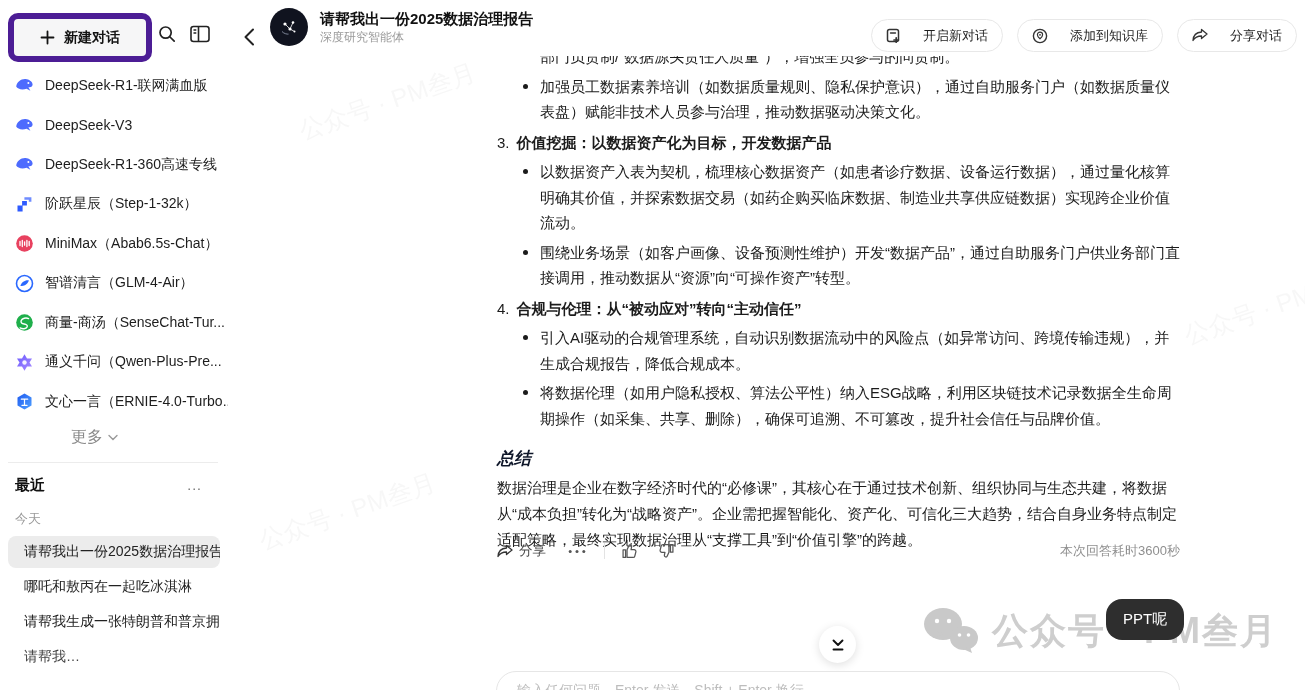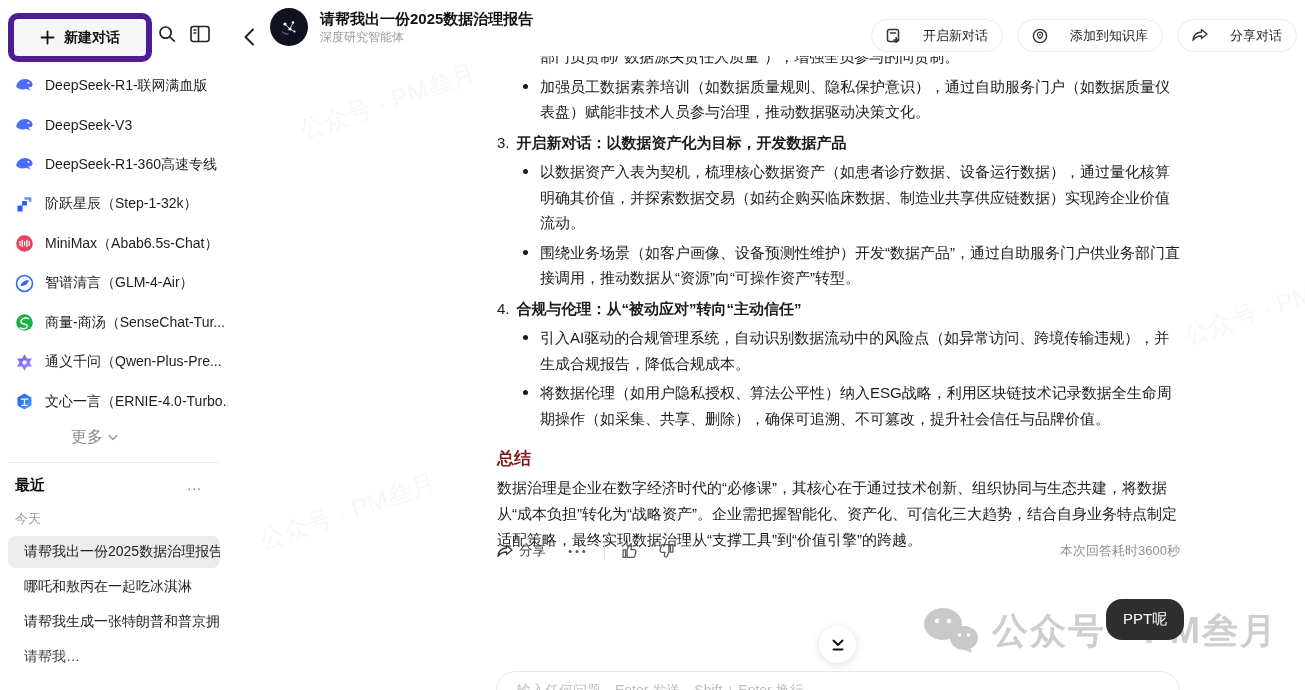--- a/index.html
+++ b/index.html
@@ -36,21 +36,21 @@
     white-space:nowrap;overflow:hidden;cursor:pointer;}
   .recent-item.selected{background:#ececec;}
   
   .chat-body{position:absolute;left:490px;top:44px;width:692px;z-index:1;font-size:15px;line-height:25.5px;color:#1b1b1b;}
   .cont-line{padding-left:50px;}
   .bullet-blk{position:relative;padding-left:50px;margin-top:4px;}
   .bullet-blk .dot{position:absolute;left:33px;top:10px;width:5px;height:5px;border-radius:50%;background:#1b1b1b;}
   .blk-num{padding-left:7px;margin-top:5px;}
   .blk-num .num{margin-right:7px;}
   .blk-num .ttl{font-weight:700;}
-  .summary-title{padding-left:7px;margin-top:14px;font-size:17px;font-weight:700;line-height:27px;color:#7f1d1d;}
+  .summary-title{padding-left:7px;margin-top:14px;font-size:17px;font-weight:700;line-height:27px;color:#0f172a;font-style:italic;}
   .summary-text{padding-left:7px;margin-top:3px;line-height:26px;width:684px;}
   
   .answer-footer{position:absolute;left:490px;width:690px;top:537px;height:28px;display:flex;align-items:center;z-index:2;}
   .share-group{display:flex;align-items:center;color:#4a4a4a;font-size:13.5px;}
   .share-btn{display:flex;align-items:center;gap:6px;cursor:pointer;padding-left:7px;}
   .dots-btn{margin-left:22px;cursor:pointer;display:flex;align-items:center;}
   .vdiv{width:1px;height:16px;background:#e3e3e3;margin:0 16px 0 18px;}
   .thumb{cursor:pointer;margin-right:18px;display:flex;align-items:center;}
   .elapsed{margin-left:auto;color:#8f8f8f;font-size:13px;}
   
@@ -69,21 +69,21 @@
 <body>
 
 <div class="diag-wm" style="left:295px;top:85px;">公众号 · PM叁月</div>
 <div class="diag-wm" style="left:255px;top:495px;">公众号 · PM叁月</div>
 <div class="diag-wm" style="left:1180px;top:290px;">公众号 · PM叁月</div>
 
 <div class="chat-body">
   <div class="cont-line">部门负责制/“数据源头责任人质量”），增强全员参与的问责制。</div>
   <div>
       <div class="bullet-blk"><span class="dot"></span><span>加强员工数据素养培训（如数据质量规则、隐私保护意识），通过自助服务门户（如数据质量仪表盘）赋能非技术人员参与治理，推动数据驱动决策文化。</span></div>
-      <div class="blk-num"><span class="num">3.</span><span class="ttl">开启新对话：以数据资产化为目标，开发数据产品</span></div>
+      <div class="blk-num"><span class="num">3.</span><span class="ttl">价值挖掘：以数据资产化为目标，开发数据产品</span></div>
       <div class="bullet-blk"><span class="dot"></span><span>以数据资产入表为契机，梳理核心数据资产（如患者诊疗数据、设备运行数据），通过量化核算明确其价值，并探索数据交易（如药企购买临床数据、制造业共享供应链数据）实现跨企业价值流动。</span></div>
       <div class="bullet-blk"><span class="dot"></span><span>围绕业务场景（如客户画像、设备预测性维护）开发“数据产品”，通过自助服务门户供业务部门直接调用，推动数据从“资源”向“可操作资产”转型。</span></div>
       <div class="blk-num"><span class="num">4.</span><span class="ttl">合规与伦理：从“被动应对”转向“主动信任”</span></div>
       <div class="bullet-blk"><span class="dot"></span><span>引入AI驱动的合规管理系统，自动识别数据流动中的风险点（如异常访问、跨境传输违规），并生成合规报告，降低合规成本。</span></div>
       <div class="bullet-blk"><span class="dot"></span><span>将数据伦理（如用户隐私授权、算法公平性）纳入ESG战略，利用区块链技术记录数据全生命周期操作（如采集、共享、删除），确保可追溯、不可篡改，提升社会信任与品牌价值。</span></div>
     </div>
   <div class="summary-title">总结</div>
   <div class="summary-text">数据治理是企业在数字经济时代的“必修课”，其核心在于通过技术创新、组织协同与生态共建，将数据从“成本负担”转化为“战略资产”。企业需把握智能化、资产化、可信化三大趋势，结合自身业务特点制定适配策略，最终实现数据治理从“支撑工具”到“价值引擎”的跨越。</div>
 </div>
 

